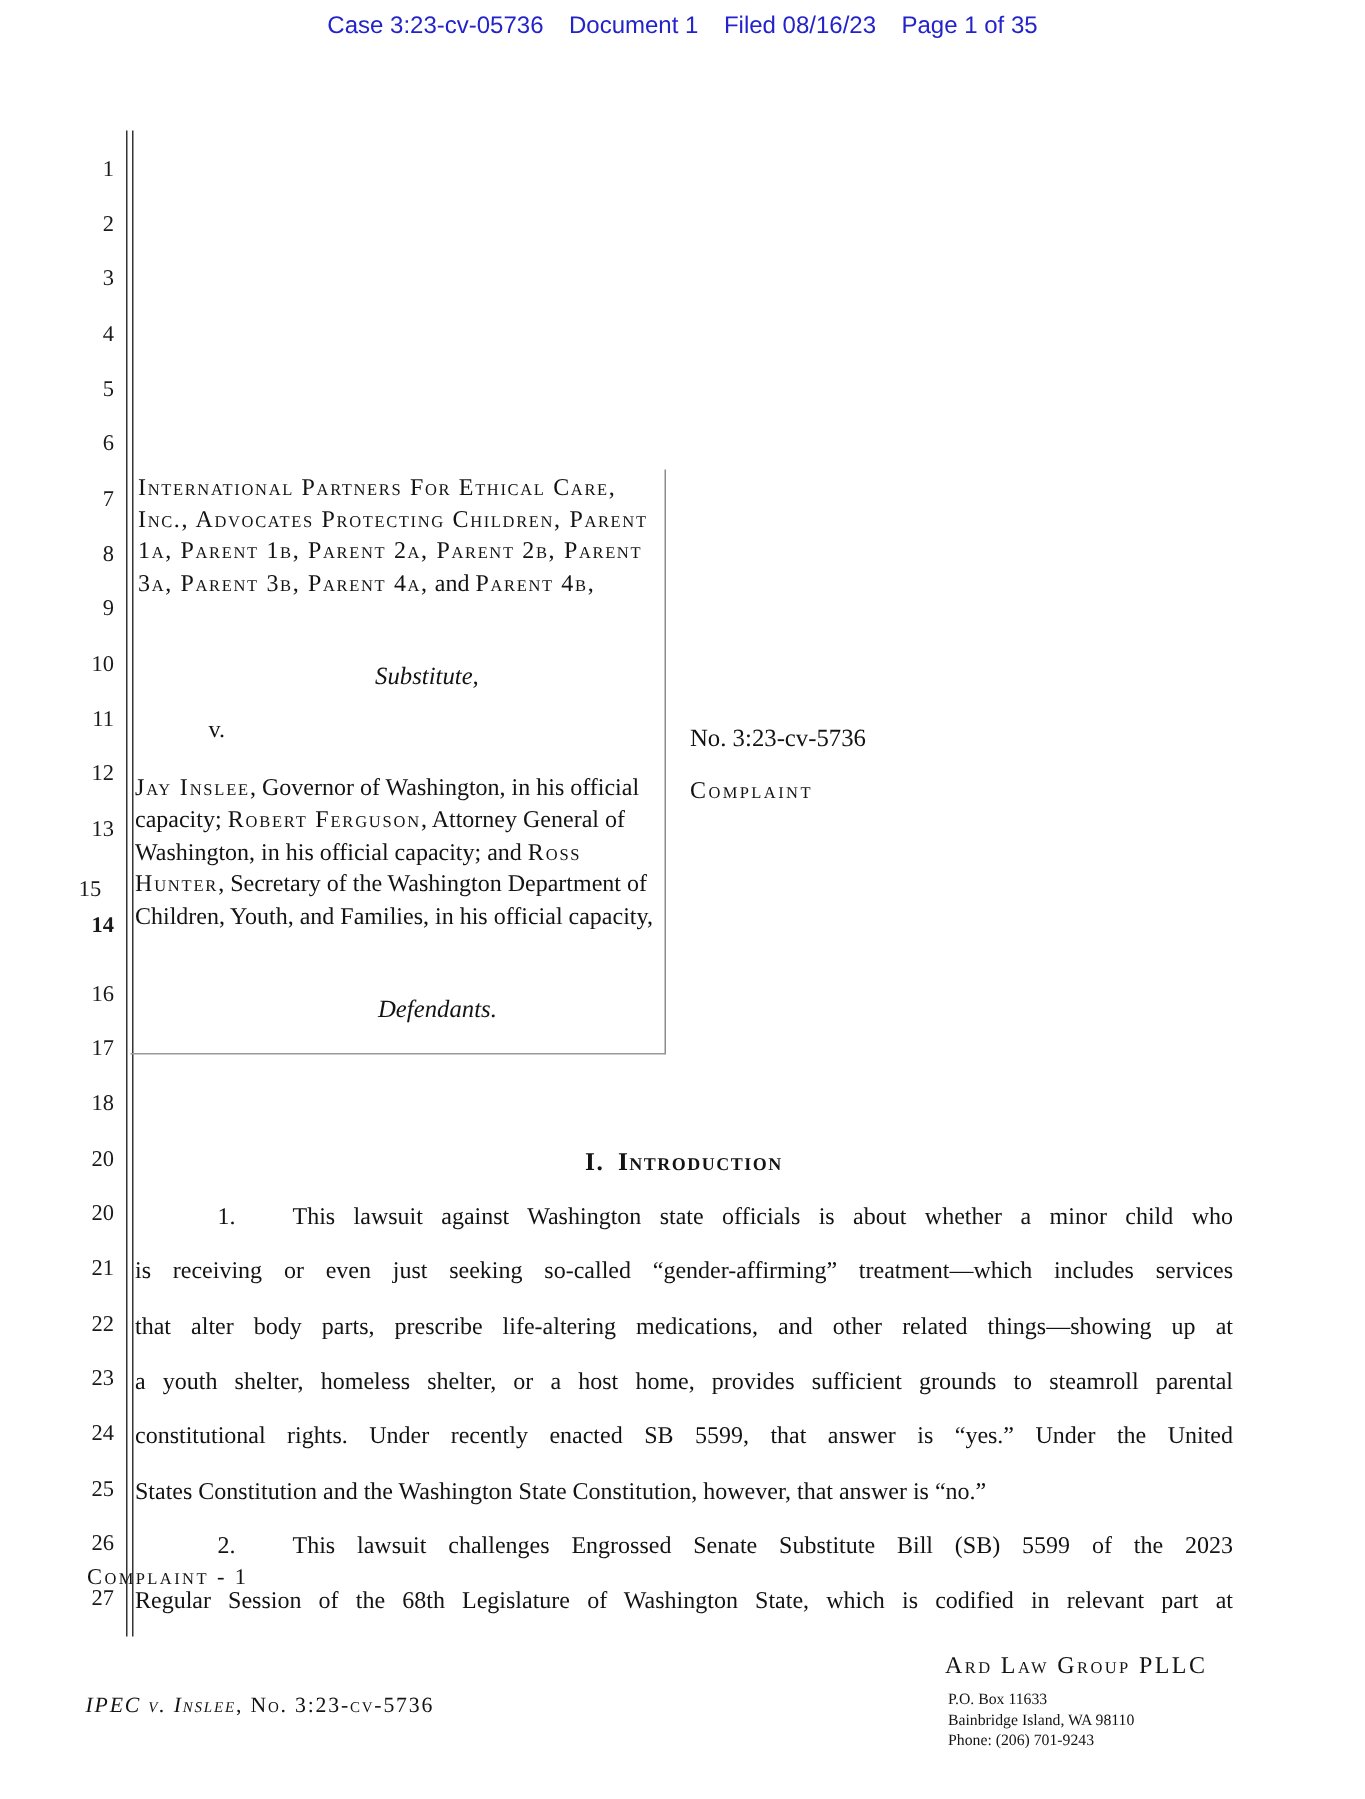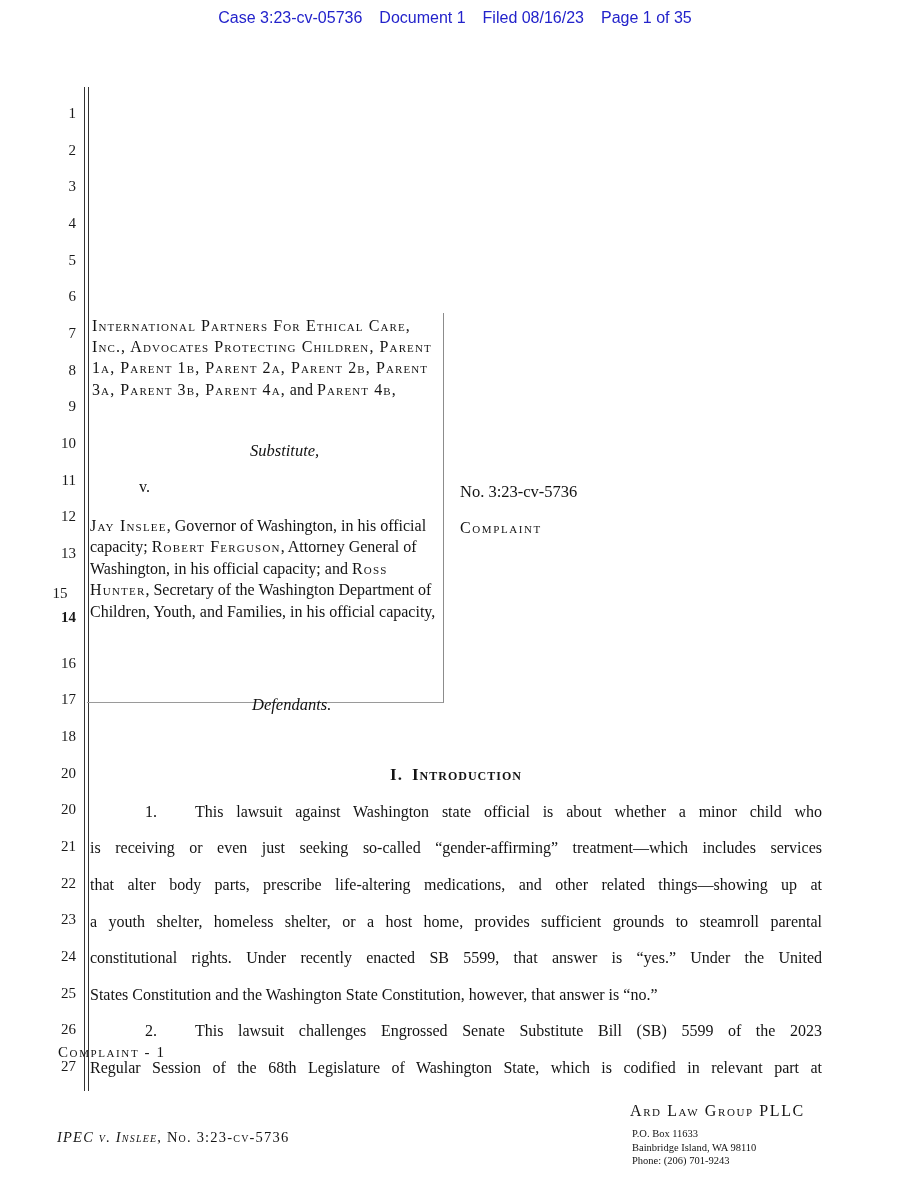--- a/index.html
+++ b/index.html
@@ -56,21 +56,21 @@
     letter-spacing: 1.1px;
   }
   .reg-inline { font-variant: normal; letter-spacing: normal; }
   .cap-plaintiffs { position: absolute; left: 163px; top: 128px; font-style: italic; font-size: 16.5px; }
   .cap-v { position: absolute; left: 52px; top: 165px; font-size: 16px; }
   .cap-defs {
     position: absolute; left: 3px; top: 202px; width: 352px;
     font-size: 16px; line-height: 21.4px;
   }
   .sc-name { font-variant: small-caps; letter-spacing: 1.2px; }
-  .cap-defendants { position: absolute; left: 165px; top: 350px; font-style: italic; font-size: 16.5px; margin-top: 32px; }
+  .cap-defendants { position: absolute; left: 165px; top: 350px; font-style: italic; font-size: 16.5px; }
   
   .case-number { position: absolute; left: 460px; top: 482px; font-size: 16.5px; }
   .doc-title {
     position: absolute; left: 460px; top: 519px;
     font-variant: small-caps; font-size: 16px; letter-spacing: 1.6px;
   }
   
   .intro { position: absolute; left: 90px; top: 757px; width: 732px; font-size: 16px; }
   .heading-line {
     height: 36.65px; line-height: 36.65px;
@@ -159,21 +159,21 @@
     <div class="cap-defs"><span class="sc-name">Jay Inslee</span><span>, Governor of Washington, in his official capacity; </span><span class="sc-name">Robert Ferguson</span><span>, Attorney General of Washington, in his official capacity; and </span><span class="sc-name">Ross Hunter</span><span>, Secretary of the Washington Department of Children, Youth, and Families, in his official capacity,</span></div>
     <div class="cap-defendants">Defendants.</div>
   </div>
 
   <div class="case-number">No. 3:23-cv-5736</div>
   <div class="doc-title">Complaint</div>
 
   <div class="intro">
     <div class="heading-line"><span class="hnum">I.</span><span>Introduction</span></div>
 
-    <div class="bline first"><span class="pnum">1.</span><span>This lawsuit against Washington state official is about whether a minor child who</span></div>
+    <div class="bline first"><span class="pnum">1.</span><span>This lawsuit against Washington state officials is about whether a minor child who</span></div>
     <div class="bline">is receiving or even just seeking so-called “gender-affirming” treatment—which includes services</div>
     <div class="bline">that alter body parts, prescribe life-altering medications, and other related things—showing up at</div>
     <div class="bline">a youth shelter, homeless shelter, or a host home, provides sufficient grounds to steamroll parental</div>
     <div class="bline">constitutional rights. Under recently enacted SB 5599, that answer is “yes.” Under the United</div>
     <div class="bline last">States Constitution and the Washington State Constitution, however, that answer is “no.”</div>
 
     <div class="bline first"><span class="pnum">2.</span><span>This lawsuit challenges Engrossed Senate Substitute Bill (SB) 5599 of the 2023</span></div>
     <div class="bline">Regular Session of the 68th Legislature of Washington State, which is codified in relevant part at</div>
   </div>
 

